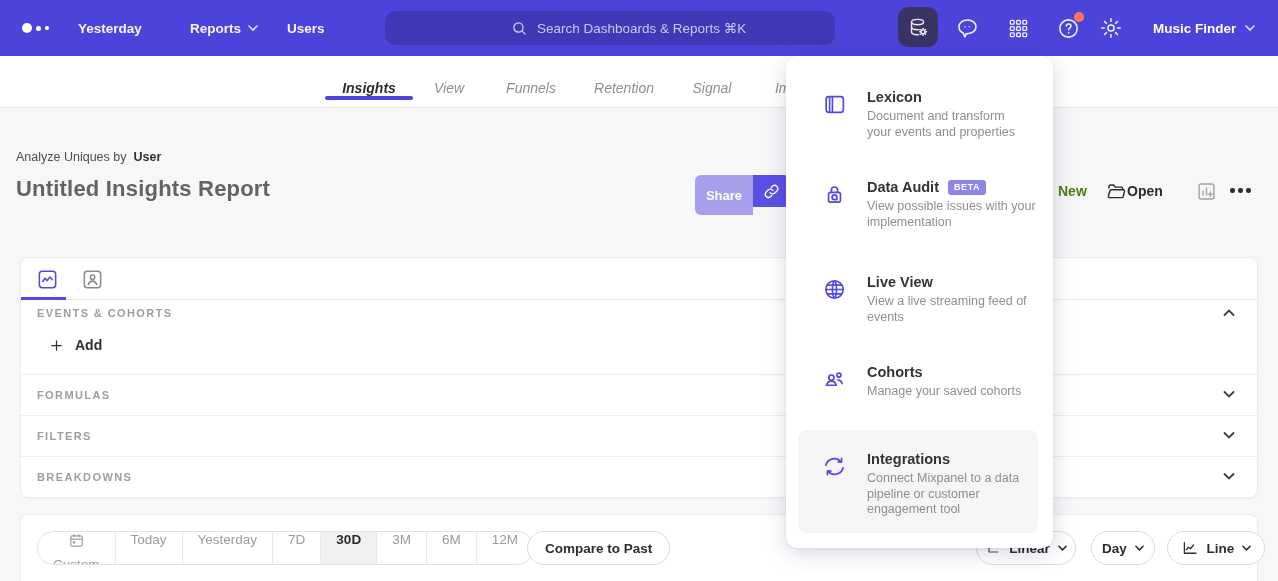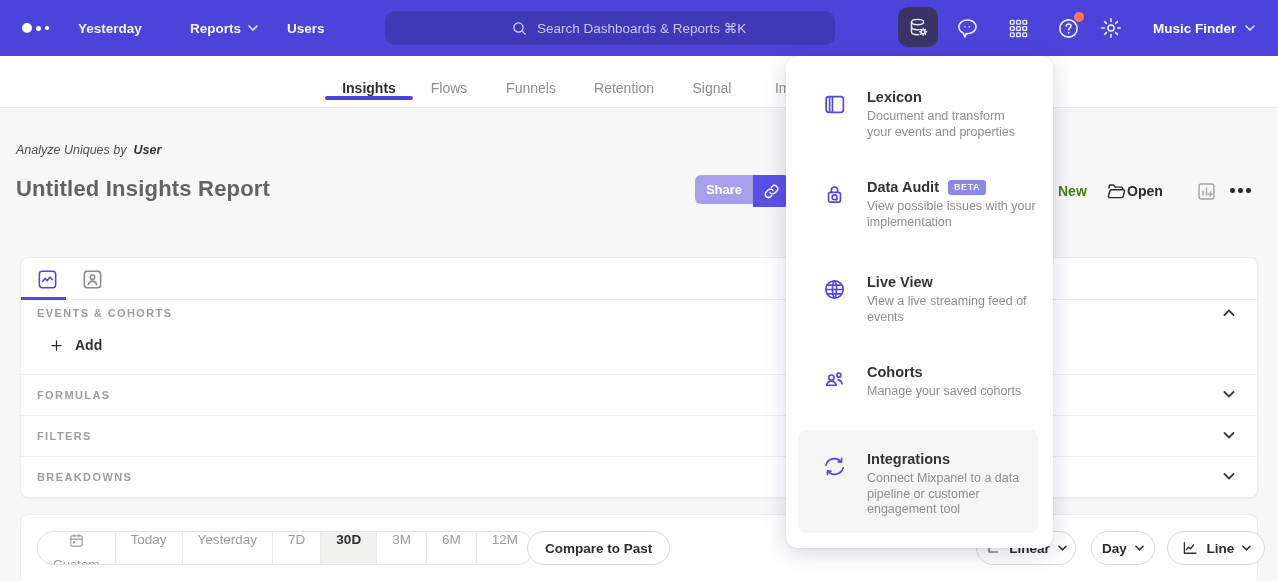--- a/index.html
+++ b/index.html
@@ -35,33 +35,33 @@
   .ic-help{ left:1052px; width:32px; } .ic-settings{ left:1095px; width:32px; }
   .help-wrap{ position:relative; }
   .help-dot{ position:absolute; right:-3px; top:-4px; width:10px; height:10px; border-radius:50%; background:#ff7557; }
   .project{ position:absolute; left:1153px; top:0; height:56px; display:flex; align-items:center; gap:9px;
             color:#fff; font-size:13.5px; font-weight:bold; }
 
   
   .tabsrow{ position:absolute; left:0; top:56px; width:1278px; height:52px; background:#fff;
             border-bottom:1px solid #e8e8e8; }
   .rtab{ position:absolute; top:0; height:64px; display:flex; align-items:center; justify-content:center;
-         font-size:14px; color:#8f8f8f; cursor:default; }
+         font-size:14px; color:#8f8f8f; cursor:default;font-style:italic; }
   .rtab.t0{ left:343px; width:52px; color:#2d2d2d; font-weight:bold; }
   .rtab.t1{ left:429px; width:40px; } .rtab.t2{ left:503px; width:56px; }
   .rtab.t3{ left:592px; width:64px; } .rtab.t4{ left:690px; width:44px; }
   .rtab.t5{ left:771px; width:50px; }
   .rtab-underline{ position:absolute; left:-18px; right:-18px; top:40px; height:4px; border-radius:2px; background:#4c44da; }
 
   
-  .crumb{ position:absolute; left:16px; top:143px; font-size:12.5px; color:#4f4f4f; display:flex; gap:7px;font-style:italic; }
+  .crumb{ position:absolute; left:16px; top:150px; font-size:12.5px; color:#4f4f4f; display:flex; gap:7px; }
   .crumb b{ color:#333; }
   .rtitle{ position:absolute; left:16px; top:176px; font-size:22px; font-weight:bold; color:#636363; letter-spacing:.2px; }
   .sharegrp{ position:absolute; left:695px; top:175px; height:32px; display:flex; }
-  .share-btn{ width:58px; height:29px; background:#a89fec; color:#fff; font-size:13px; font-weight:bold;
+  .share-btn{ width:58px; height:40px; background:#a89fec; color:#fff; font-size:13px; font-weight:bold;
               border:none; border-radius:6px 0 0 6px; display:flex; align-items:center; justify-content:center; }
   .link-btn{ width:37px; height:32px; background:#5b50e6; color:#fff; border:none; border-radius:0 6px 6px 0;
              display:flex; align-items:center; justify-content:center; }
   .hdr-new{ position:absolute; left:1058px; top:175px; height:32px; display:flex; align-items:center;
             color:#4d7c0f; font-size:14px; font-weight:bold; }
   .hdr-open{ position:absolute; left:1106px; top:175px; height:32px; display:flex; align-items:center; gap:0;
              color:#2c2c2c; font-size:14px; font-weight:bold; }
   .hdr-board{ position:absolute; left:1196px; top:181px; color:#a3a3a3; }
   .hdr-more{ position:absolute; left:1230px; top:188px; display:flex; gap:3.5px; }
   .hdr-more i{ width:4.5px; height:4.5px; border-radius:50%; background:#2c2c2c; }
@@ -202,21 +202,21 @@
       </span>
     </div>
   </div>
 
   <div class="tabsrow">
     <div class="rtab t0">
       <span>Insights</span>
       <span class="rtab-underline"></span>
     </div>
     <div class="rtab t1">
-        <span>Flows</span>
+        <span>View</span>
       </div>
     <div class="rtab t2">
         <span>Funnels</span>
       </div>
     <div class="rtab t3">
         <span>Retention</span>
       </div>
     <div class="rtab t4">
         <span>Signal</span>
       </div>

